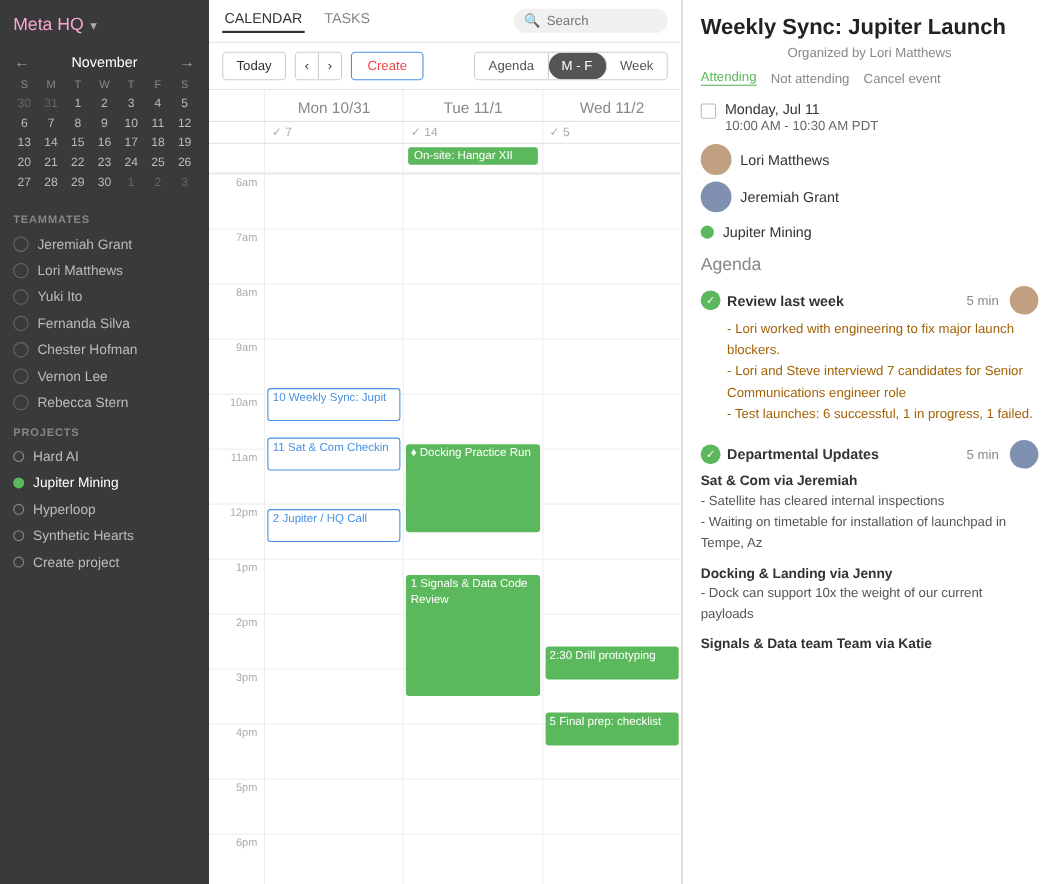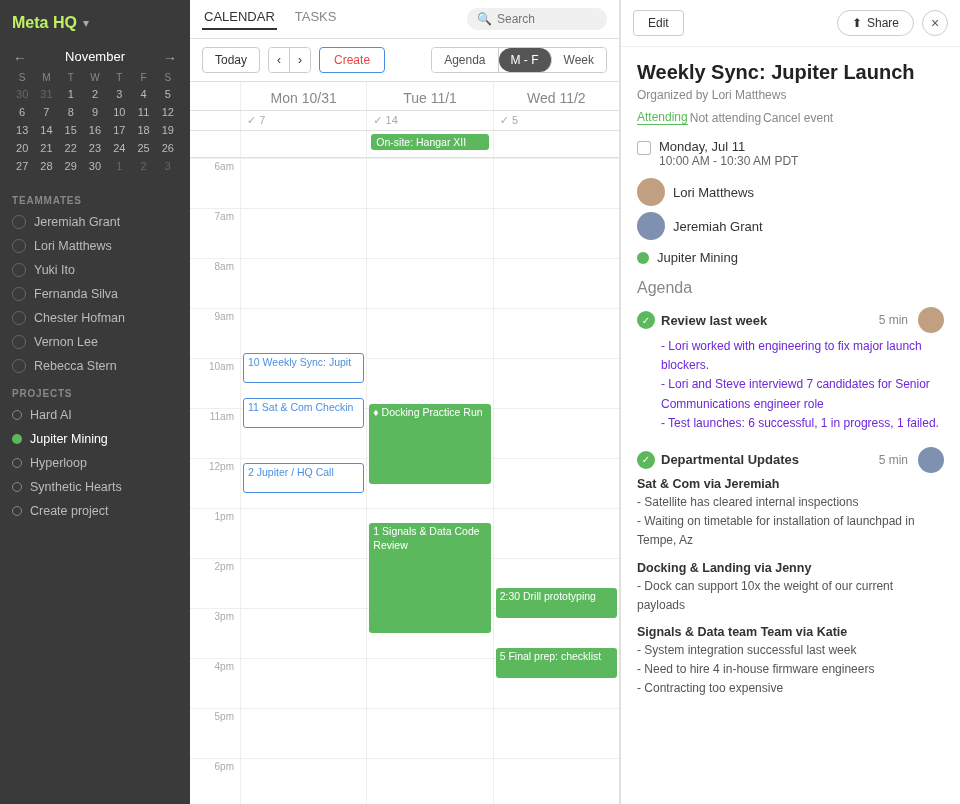--- a/index.html
+++ b/index.html
@@ -16,23 +16,23 @@
       padding-bottom: 10px;
       overflow-y: auto;
     }
     #sidebar-header {
       display: flex;
       align-items: center;
       padding: 14px 12px 10px;
       gap: 6px;
     }
     #sidebar-header .app-title {
-      color: #bef264;
+      color: #f9a8d4;
       font-size: 16px;
-      font-weight: 700;
+      font-weight: 400;
     }
     #sidebar-header .chevron-icon {
       color: #aaa;
       font-size: 12px;
     }
     .mini-calendar {
       padding: 6px 10px 10px;
     }
     .mini-cal-header {
       display: flex;
@@ -273,22 +273,22 @@
       border: 1px solid #ccc; border-radius: 4px; padding: 5px 14px; font-size: 12px; cursor: pointer; background: #fff; color: #333;
     }
     .btn-share {
       border: 1px solid #ccc; border-radius: 18px; padding: 5px 14px; font-size: 12px; cursor: pointer; background: #fff; color: #333; display: flex; align-items: center; gap: 5px; margin-left: auto;
     }
     .btn-close-detail {
       border: 1px solid #ccc; border-radius: 50%; width: 26px; height: 26px; font-size: 14px; cursor: pointer; background: #fff; color: #555; display: flex; align-items: center; justify-content: center;
     }
     #detail-content { padding: 14px 16px; }
     #detail-title { font-size: 20px; font-weight: 600; color: #222; margin-bottom: 4px; }
-    #detail-organizer { font-size: 12px; color: #888; margin-bottom: 8px; }
-    #detail-attend-row { display: flex; gap: 2px; margin-bottom: 14px; }
+    #detail-organizer { font-size: 12px; color: #888; margin-bottom: 8px; text-align: center; }
+    #detail-attend-row { display: flex; gap: 13px; margin-bottom: 14px; }
     .attend-btn { font-size: 12px; cursor: pointer; border: none; background: none; padding: 0; }
     .attend-btn.active { color: #5cb85c; border-bottom: 1.5px solid #5cb85c; }
     .attend-btn.inactive { color: #888; }
 
     .detail-date-block { display: flex; align-items: flex-start; gap: 8px; margin-bottom: 10px; }
     .detail-checkbox { width: 14px; height: 14px; border: 1.5px solid #bbb; border-radius: 2px; flex-shrink: 0; margin-top: 2px; }
     .detail-date { font-size: 13px; color: #333; font-weight: 500; }
     .detail-time { font-size: 12px; color: #666; }
 
     .detail-attendees { margin-bottom: 10px; }
@@ -300,21 +300,21 @@
     .project-dot-large { width: 12px; height: 12px; border-radius: 50%; background: #5cb85c; flex-shrink: 0; }
     .project-name { font-size: 13px; color: #333; }
 
     .agenda-section-title { font-size: 16px; color: #888; margin-bottom: 10px; font-weight: 400; }
     .agenda-item { margin-bottom: 14px; }
     .agenda-item-header { display: flex; align-items: center; gap: 6px; margin-bottom: 4px; }
     .agenda-check { width: 18px; height: 18px; border-radius: 50%; background: #5cb85c; display: flex; align-items: center; justify-content: center; color: #fff; font-size: 10px; flex-shrink: 0; }
     .agenda-item-title { font-size: 13px; font-weight: 600; color: #333; flex: 1; }
     .agenda-item-time { font-size: 12px; color: #888; margin-right: 4px; }
     .agenda-avatar { width: 26px; height: 26px; border-radius: 50%; background: #bbb; overflow: hidden; flex-shrink: 0; }
-    .agenda-item-body { font-size: 12px; color: #6d28d9; line-height: 1.6; margin-left: 24px; }
+    .agenda-item-body { font-size: 12px; color: #a16207; line-height: 1.6; margin-left: 24px; }
 
     .agenda-sub-section { margin-bottom: 10px; }
     .agenda-sub-title { font-size: 12.5px; font-weight: 600; color: #333; margin-bottom: 2px; }
     .agenda-sub-body { font-size: 12px; color: #555; line-height: 1.6; }
   </style>
 </head>
 <body>
 
 <div id="sidebar">
   <div id="sidebar-header">
@@ -575,28 +575,20 @@
           <div class="day-cell"></div>
           <div class="day-cell"></div>
           <div class="cal-event event-green" style="top: 430px; height: 30px;">2:30 Drill prototyping</div>
           <div class="cal-event event-green" style="top: 490px; height: 30px;">5 Final prep: checklist</div>
         </div>
     </div>
   </div>
 </div>
 
 <div id="detail-panel">
-  <div id="detail-toolbar">
-    <button class="btn-edit">Edit</button>
-    <button class="btn-share">
-      <span>⬆</span>
-      <span>Share</span>
-    </button>
-    <button class="btn-close-detail">×</button>
-  </div>
 
   <div id="detail-content">
     <div id="detail-title">Weekly Sync: Jupiter Launch</div>
     <div id="detail-organizer">Organized by Lori Matthews</div>
 
     <div id="detail-attend-row">
       <button class="attend-btn active">Attending</button>
       <button class="attend-btn inactive">Not attending</button>
       <button class="attend-btn inactive">Cancel event</button>
     </div>
@@ -647,18 +639,17 @@
           <div class="agenda-sub-section">
           <div class="agenda-sub-title">Sat &amp; Com via Jeremiah</div>
           <div class="agenda-sub-body">- Satellite has cleared internal inspections<br>- Waiting on timetable for installation of launchpad in Tempe, Az</div>
         </div>
           <div class="agenda-sub-section">
           <div class="agenda-sub-title">Docking &amp; Landing via Jenny</div>
           <div class="agenda-sub-body">- Dock can support 10x the weight of our current payloads</div>
         </div>
           <div class="agenda-sub-section">
           <div class="agenda-sub-title">Signals &amp; Data team Team via Katie</div>
-          <div class="agenda-sub-body">- System integration successful last week<br>- Need to hire 4 in-house firmware engineers<br>- Contracting too expensive</div>
         </div>
         </div>
       </div>
   </div>
 </div>
 
 </body></html>

